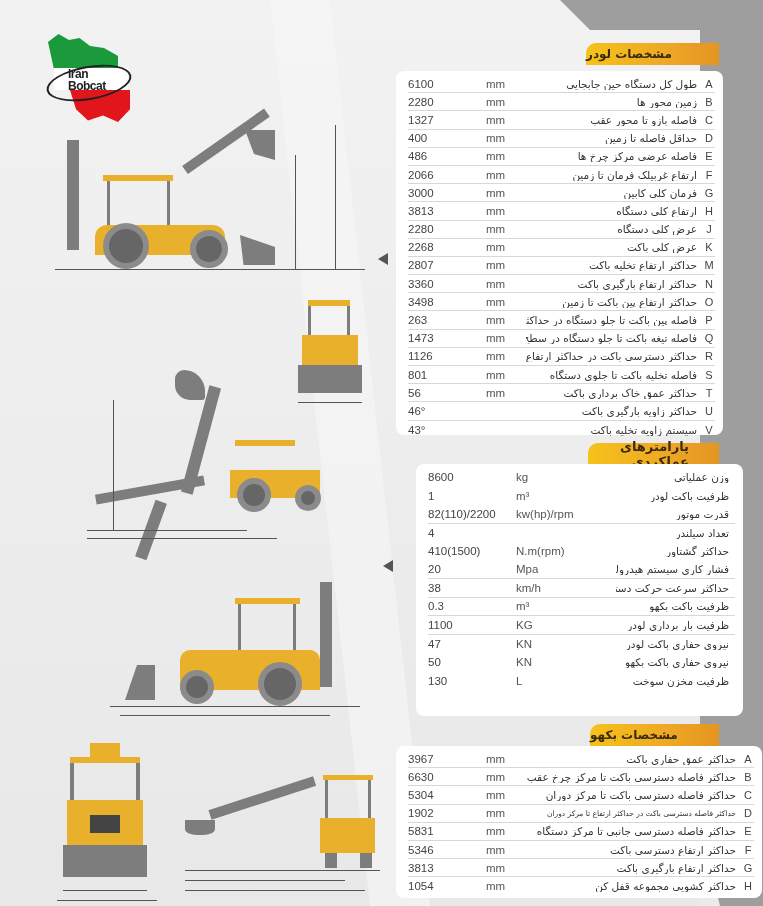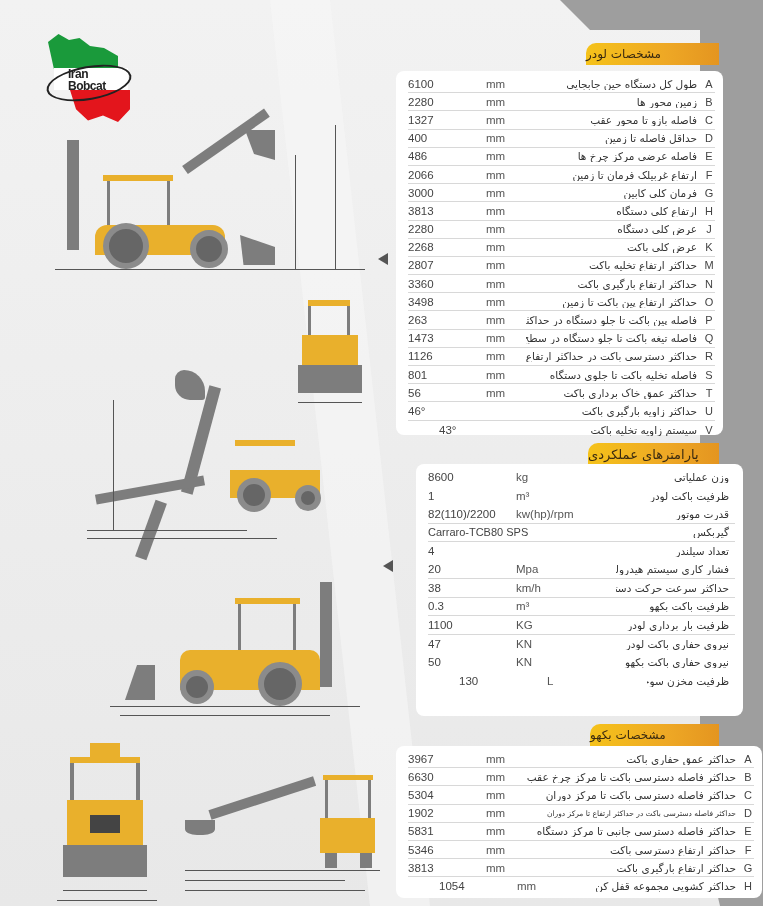--- a/index.html
+++ b/index.html
@@ -45,36 +45,36 @@
   .dim { position: absolute; background: #555; }
 
   .arrow-left { position: absolute; width: 0; height: 0; border-top: 6px solid transparent; border-bottom: 6px solid transparent; border-right: 10px solid #555; }
 
   
   .sec-header {
     position: absolute; height: 22px;
     background: linear-gradient(90deg, #f5c21a 0%, #eea825 60%, #e49520 100%);
     border-radius: 10px 0 0 0;
     display: flex; align-items: center; justify-content: flex-end;
-    padding-right: 14px;
-    font-size: 12px; font-weight: normal; color: #3a2a10;
+    padding-right: 30px;
+    font-size: 12px; font-weight: bold; color: #3a2a10;
     direction: rtl;
   }
 
   
   .spec-table {
     position: absolute; background: #fff; border-radius: 8px;
     padding: 4px 8px 4px 12px;
   }
   .row {
     display: flex; align-items: center; height: 18.2px;
     border-bottom: 1px solid #d8d8d8;
     font-size: 11px; color: #444;
   }
-  .row:last-child { border-bottom: none; margin-left: 31px; }
+  .row:last-child { border-bottom: none; }
   .row .val { width: 78px; font-family: "Liberation Sans", sans-serif; font-size: 11.5px; }
   .row .unit { width: 40px; font-family: "Liberation Sans", sans-serif; font-size: 11.5px; color: #555; }
   .row .label { flex: 1; text-align: right; direction: rtl; font-size: 10.5px; color: #333; white-space: nowrap; overflow: hidden; padding-right: 6px; }
   .row .label.small { font-size: 7.5px; }
   .row .code { width: 12px; text-align: center; font-family: "Liberation Sans", sans-serif; font-size: 11px; color: #444; }
 
   .perf .row { height: 18.5px; }
   .perf .row .val { width: 88px; }
   .perf .row .unit { width: 100px; }
   .perf .row .wide { width: 250px; font-family: "Liberation Sans", sans-serif; font-size: 11px; }
@@ -318,29 +318,30 @@
   <div class="row nb">
       <span class="val">1</span>
       <span class="unit">m³</span>
       <span class="label">ظرفیت باکت لودر</span>
     </div>
   <div class="row">
       <span class="val">82(110)/2200</span>
       <span class="unit">kw(hp)/rpm</span>
       <span class="label">قدرت موتور</span>
     </div>
-  <div class="row">
-      <span class="wide">Carraro-TCB80 SPS</span>
-      <span class="label">گیربکس</span>
-    </div>
   <div class="row nb">
       <span class="val">4</span>
       <span class="unit"></span>
       <span class="label">تعداد سیلندر</span>
     </div>
+  <div class="row nb">
+      <span class="val">410(1500)</span>
+      <span class="unit">N.m(rpm)</span>
+      <span class="label">حداکثر گشتاور</span>
+    </div>
   <div class="row">
       <span class="val">20</span>
       <span class="unit">Mpa</span>
       <span class="label">فشار کاری سیستم هیدرولیک</span>
     </div>
   <div class="row">
       <span class="val">38</span>
       <span class="unit">km/h</span>
       <span class="label">حداکثر سرعت حرکت دستگاه</span>
     </div>

